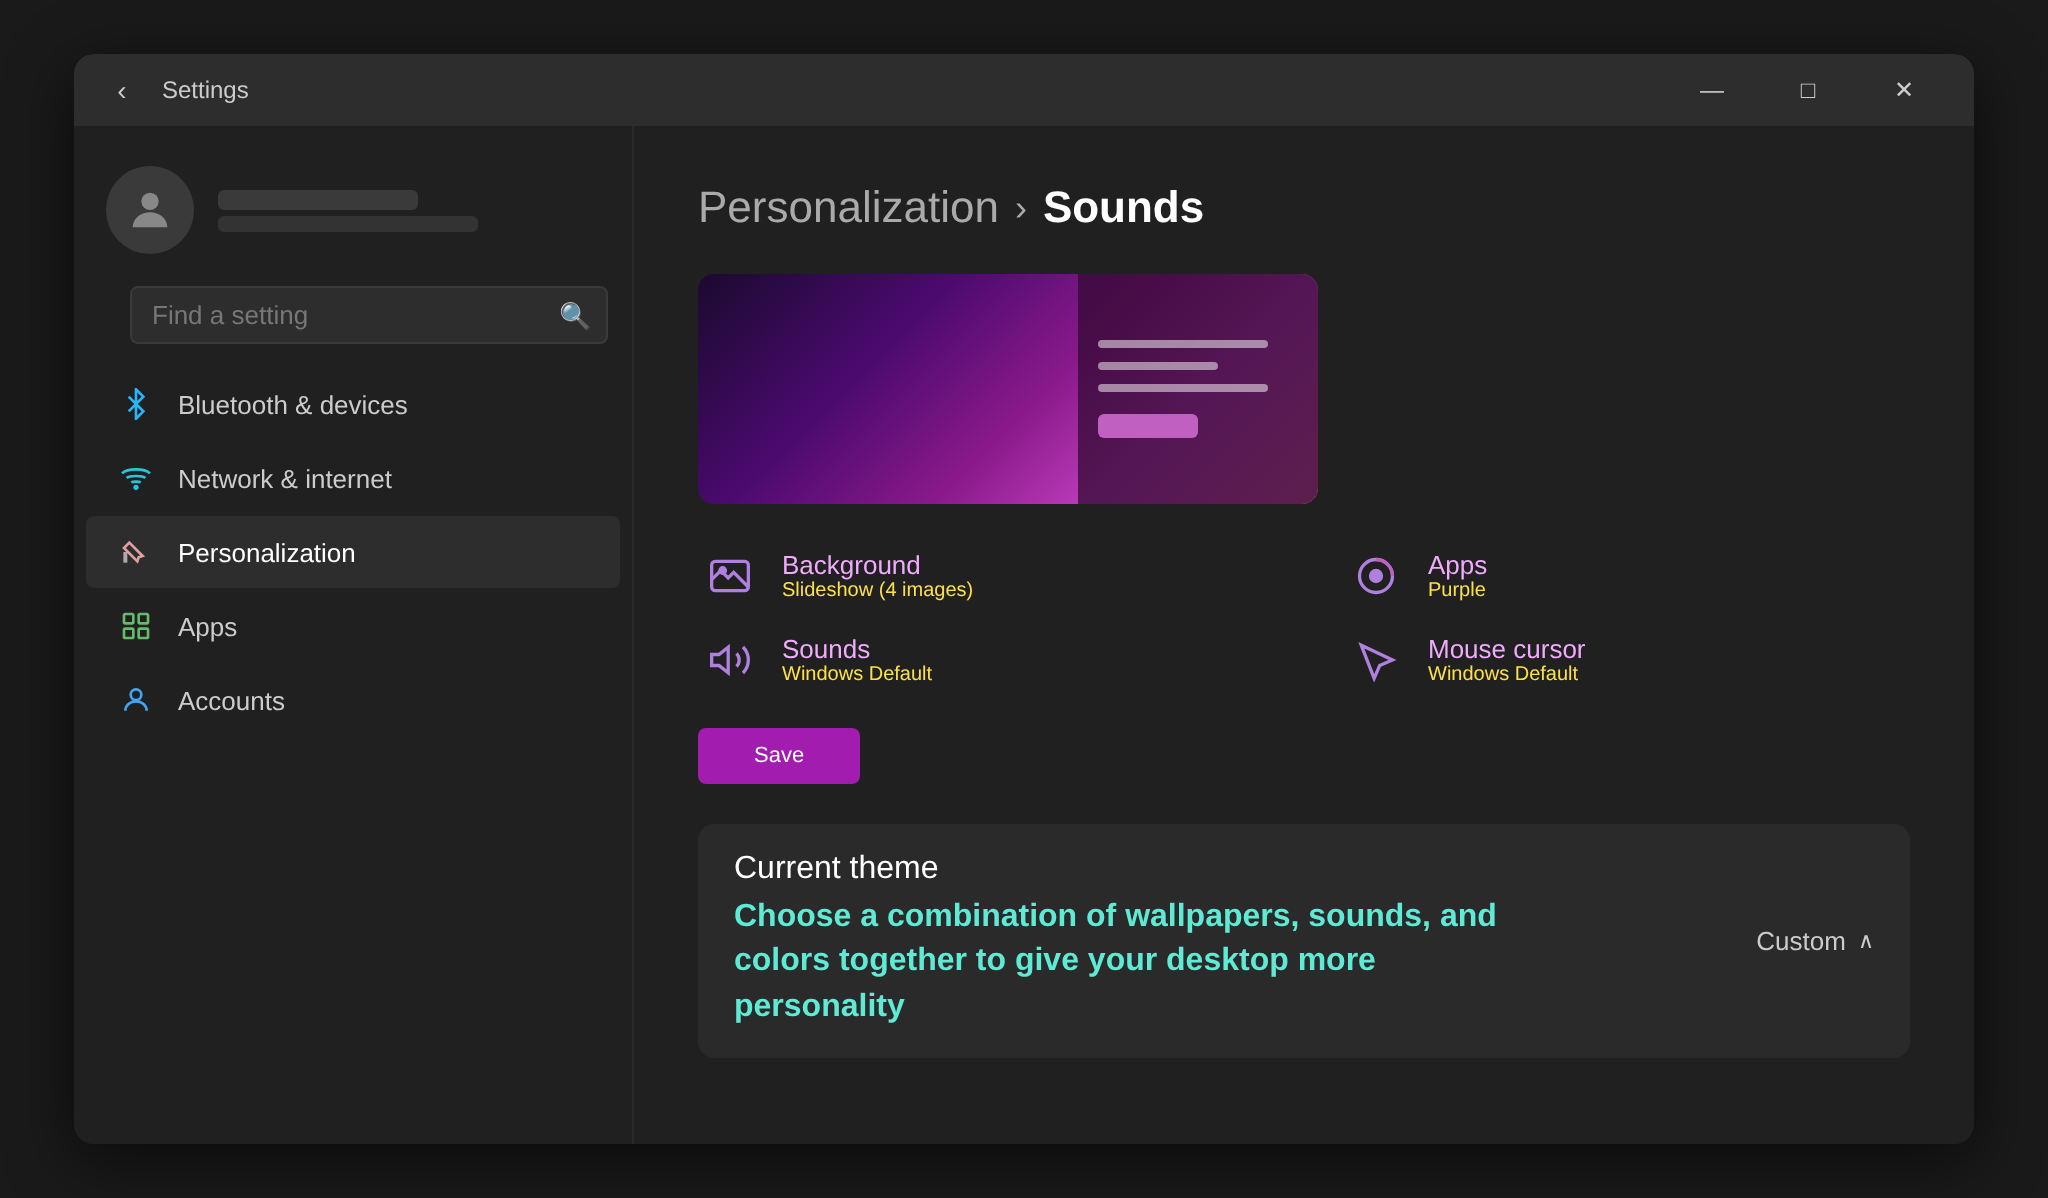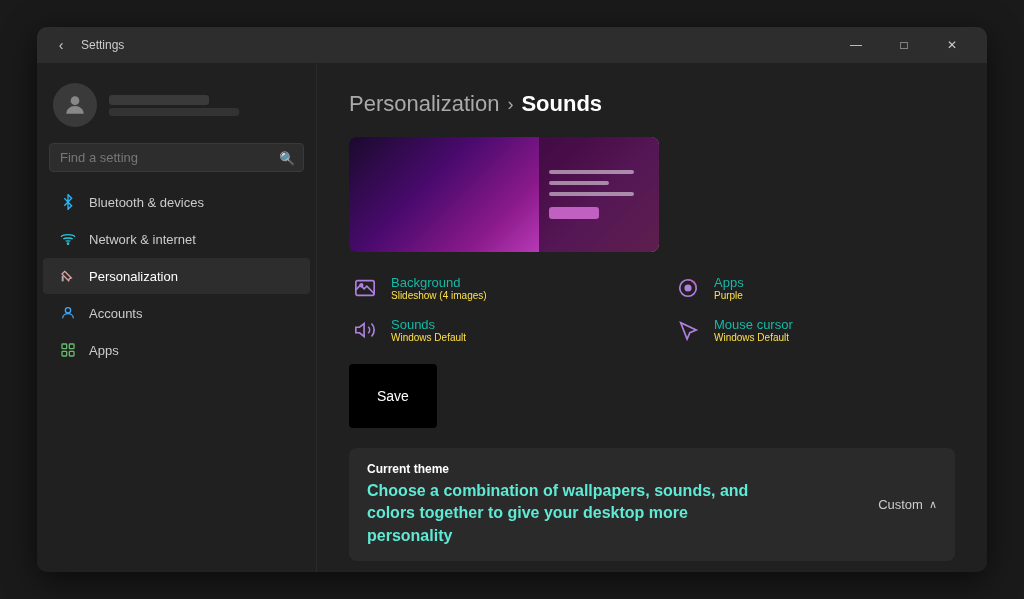--- a/index.html
+++ b/index.html
@@ -104,21 +104,21 @@
       background: #3a3a3a;
       border-radius: 3px;
     }
     .user-email {
       width: 130px;
       height: 8px;
       background: #333;
       border-radius: 3px;
     }
     .search-box {
-      margin: 0 12px 12px 12px;
+      margin: 0 12px 12px 28px;
       position: relative;
     }
     .search-input {
       width: 100%;
       background: #2d2d2d;
       border: 1px solid #3a3a3a;
       border-radius: 4px;
       padding: 6px 32px 6px 10px;
       color: #aaa;
       font-size: 13px;
@@ -238,47 +238,47 @@
       display: flex;
       align-items: center;
       justify-content: center;
       color: #b080e0;
       font-size: 18px;
       flex-shrink: 0;
     }
     .setting-text { display: flex; flex-direction: column; }
     .setting-label {
       font-size: 13px;
-      color: #14b8a6;
+      color: #f0abfc;
       font-weight: 500;
     }
     .setting-value {
       font-size: 10px;
       color: #fde047;
     }
     .save-button {
-      background: #000000;
+      background: #a21caf;
       border: none;
       border-radius: 4px;
       color: #fff;
-      padding: 24px 28px;
-      font-size: 14px;
+      padding: 8px 28px;
+      font-size: 11px;
       cursor: pointer;
       margin-bottom: 20px;
     }
     .current-theme-section {
       background: #2a2a2a;
       border-radius: 8px;
       padding: 14px 18px;
       display: flex;
       align-items: center;
       justify-content: space-between;
     }
     .current-theme-info { display: flex; flex-direction: column; gap: 4px; }
-    .current-theme-title { font-size: 12px; color: #fff; font-weight: 700; }
+    .current-theme-title { font-size: 16px; color: #fff; font-weight: 400; }
     .current-theme-desc { font-size: 16px; color: #5eead4; max-width: 400px; line-height: 1.4; font-weight: bold; }
     .current-theme-value {
       display: flex;
       align-items: center;
       gap: 6px;
       color: #ccc;
       font-size: 13px;
       cursor: pointer;
     }
     .chevron-up { font-size: 11px; }
@@ -346,38 +346,38 @@
           <svg viewBox="0 0 24 24" fill="none" stroke-width="2">
               <line x1="4" y1="12" x2="4" y2="20" stroke="#aaa" stroke-width="3"></line>
               <path d="M7 5l10 10-3 1-1 3L3 9z" stroke="#e0a0a0" fill="none"></path>
             </svg>
         </span>
         <span>Personalization</span>
       </div>
 
       <div class="nav-item">
         <span class="nav-icon">
-          <svg viewBox="0 0 24 24" fill="none" stroke="#42a5f5" stroke-width="2">
-              <circle cx="12" cy="8" r="4"></circle>
-              <path d="M4 20c0-4 3.6-7 8-7s8 3 8 7"></path>
-            </svg>
-        </span>
-        <span>Accounts</span>
-      </div>
-
-      <div class="nav-item">
-        <span class="nav-icon">
           <svg viewBox="0 0 24 24" fill="none" stroke-width="2">
               <rect x="3" y="3" width="7" height="7" rx="1" stroke="#66bb6a"></rect>
               <rect x="14" y="3" width="7" height="7" rx="1" stroke="#66bb6a"></rect>
               <rect x="3" y="14" width="7" height="7" rx="1" stroke="#66bb6a"></rect>
               <rect x="14" y="14" width="7" height="7" rx="1" stroke="#66bb6a"></rect>
             </svg>
         </span>
         <span>Apps</span>
+      </div>
+
+      <div class="nav-item">
+        <span class="nav-icon">
+          <svg viewBox="0 0 24 24" fill="none" stroke="#42a5f5" stroke-width="2">
+              <circle cx="12" cy="8" r="4"></circle>
+              <path d="M4 20c0-4 3.6-7 8-7s8 3 8 7"></path>
+            </svg>
+        </span>
+        <span>Accounts</span>
       </div>
 
     </div>
 
     <div class="main">
       
       <div class="breadcrumb">
         <span class="breadcrumb-parent">Personalization</span>
         <span class="breadcrumb-separator">›</span>
         <span class="breadcrumb-current">Sounds</span>

